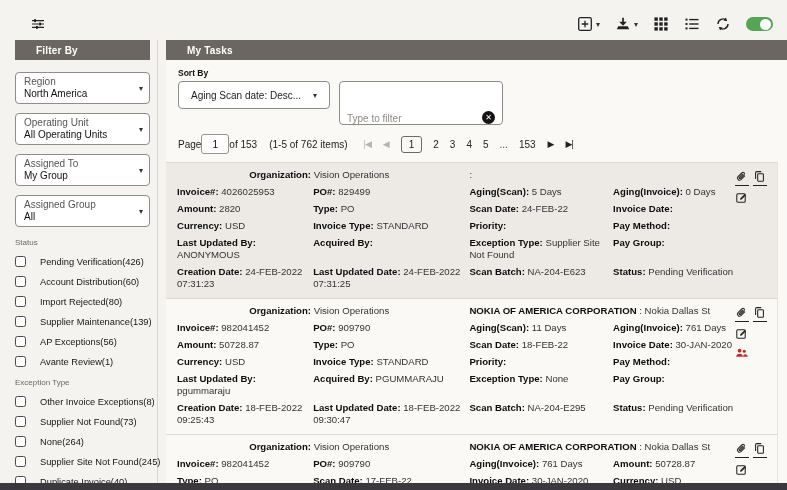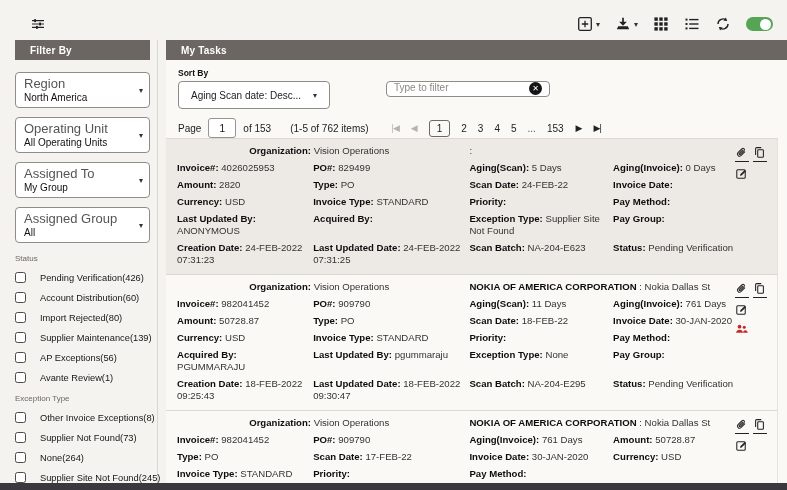--- a/index.html
+++ b/index.html
@@ -16,44 +16,44 @@
   .tool-icon svg { width:16px; height:16px; display:block; }
   .topbar-right { display:flex; align-items:center; gap:15px; }
   .tool { display:flex; align-items:center; gap:3px; }
   .tool-caret { font-size:8px; color:#333; cursor:pointer; }
   .toggle { width:27px; height:14px; border-radius:8px; background:#cfcbc7; position:relative; display:inline-block; cursor:pointer; }
   .toggle.on { background:var(--toggle-green); }
   .toggle.on::after { content:''; position:absolute; top:1.5px; right:2px; width:11px; height:11px; border-radius:50%; background:#fff; }
   
   .layout { display:flex; height:443px; padding-left:15px; }
   .sidebar { width:143px; flex-shrink:0; border-right:1px solid #d9d6d1; padding-right:7px; }
-  .panel-header { background:var(--header-bg); color:#fff; font-size:10px; font-weight:bold; padding:5px 15px 4px; letter-spacing:.2px; }
+  .panel-header { background:var(--header-bg); color:#fff; font-size:10px; font-weight:bold; padding:5px 21px 4px; letter-spacing:.2px; }
   .main { flex:1; display:flex; flex-direction:column; margin-left:8px; min-width:0; }
   .main-body { background:#faf9f6; flex:1; min-height:0; }
   
   .dd { position:relative; background:#fff; border:1px solid #908c87; border-radius:4px; padding:3px 18px 4px 8px; margin-bottom:9px; min-height:30px; cursor:pointer; }
   .sb-dropdowns { padding-top:12px; }
-  .dd-label { font-size:13px; color:#555; }
+  .dd-label { font-size:10px; color:#555; }
   .dd-value { font-size:10px; color:#111; margin-top:1px; white-space:nowrap; overflow:hidden; }
   .dd-caret { position:absolute; right:6px; top:50%; transform:translateY(-50%); font-size:8px; color:#333; }
   .fgroup-title { font-size:8px; color:#6d6863; margin:11px 0 3px; }
   .fitem { display:flex; align-items:center; gap:14px; margin:9px 0; cursor:pointer; }
   .cbox { width:11px; height:11px; border:1px solid #4a4a4a; border-radius:2.5px; background:#fff; flex-shrink:0; }
   .fitem-label { font-size:9.3px; color:#161616; white-space:nowrap; }
   
   .sort-row { padding:8px 12px 0; }
   .sort-label { font-size:8.5px; font-weight:bold; color:#111; margin-bottom:3px; }
   .controls { display:flex; gap:9px; }
   .select-box { width:152px; height:28px; border:1px solid #8f8b87; border-radius:4px; background:#fff; display:flex; align-items:center; justify-content:space-between; padding:0 12px; font-size:10px; color:#222; cursor:pointer; }
-  .filter-box { width:164px; height:16px; border:1px solid #8f8b87; border-radius:4px; background:#fff; display:flex; align-items:flex-start; padding:0 7px;margin-left:47px; }
+  .filter-box { width:164px; height:44px; border:1px solid #8f8b87; border-radius:4px; background:#fff; display:flex; align-items:flex-end; padding:0 7px; }
   .filter-input { border:none; outline:none; flex:1; font-size:10px; font-family:inherit; background:transparent; color:#222; min-width:0; }
   .filter-input::placeholder { color:#8d8984; }
   .clear-icon { width:13px; height:13px; border-radius:50%; background:#141414; color:#fff; font-size:8px; line-height:13px; text-align:center; cursor:pointer; flex-shrink:0; }
   
-  .pag-row { display:flex; align-items:center; font-size:10px; color:#222; padding:9px 12px 0; gap:7px; }
+  .pag-row { display:flex; align-items:center; font-size:10px; color:#222; padding:9px 12px 8px; }
   .page-input { width:28px; height:20px; border:1px solid #979390; border-radius:3px; text-align:center; font-size:10px; font-family:inherit; background:#fff; color:#111; }
   .pager { display:flex; align-items:center; gap:12px; margin-left:16px; }
   .pnums { display:flex; align-items:center; gap:11px; }
   .pnum { font-size:10px; color:#222; cursor:pointer; }
   .pnum.current { border:1px solid #6d6963; border-radius:3px; padding:2px 7px; }
   .pnum.ell { color:#555; cursor:default; }
   .pnav { font-size:9px; color:#222; cursor:pointer; letter-spacing:-1px; }
   .pnav.dis { color:#b7b3ae; }
   
   .list { border-top:1px solid #dcd8d4; margin-right:9px; border-right:1px solid #e6e3de; }
@@ -327,22 +327,22 @@
               <div class="field"><b>Aging(Scan):</b> <span>11 Days</span></div>
               <div class="field"><b>Aging(Invoice):</b> <span>761 Days</span></div>
               <div class="field"><b>Amount:</b> <span>50728.87</span></div>
               <div class="field"><b>Type:</b> <span>PO</span></div>
               <div class="field"><b>Scan Date:</b> <span>18-FEB-22</span></div>
               <div class="field"><b>Invoice Date:</b> <span>30-JAN-2020</span></div>
               <div class="field"><b>Currency:</b> <span>USD</span></div>
               <div class="field"><b>Invoice Type:</b> <span>STANDARD</span></div>
               <div class="field"><b>Priority:</b> <span></span></div>
               <div class="field"><b>Pay Method:</b> <span></span></div>
+              <div class="field"><b>Last Updated By:</b> <span>pgummaraju</span></div>
               <div class="field"><b>Acquired By:</b> <span>PGUMMARAJU</span></div>
-              <div class="field"><b>Last Updated By:</b> <span>pgummaraju</span></div>
               <div class="field"><b>Exception Type:</b> <span>None</span></div>
               <div class="field"><b>Pay Group:</b> <span></span></div>
               <div class="field"><b>Creation Date:</b> <span>18-FEB-2022 09:25:43</span></div>
               <div class="field"><b>Last Updated Date:</b> <span>18-FEB-2022 09:30:47</span></div>
               <div class="field"><b>Scan Batch:</b> <span>NA-204-E295</span></div>
               <div class="field"><b>Status:</b> <span>Pending Verification</span></div>
             </div>
             <div class="card-icons">
               <div class="icon-links">
                 <span class="cicon">

